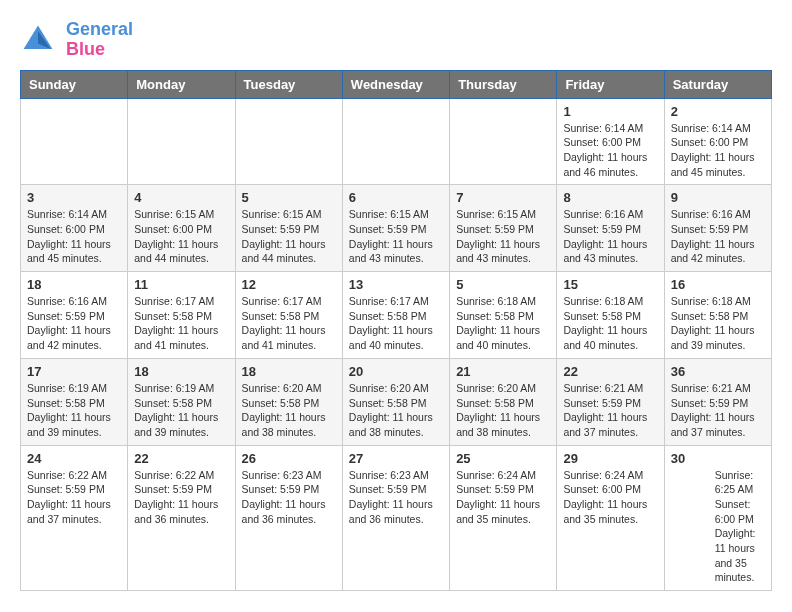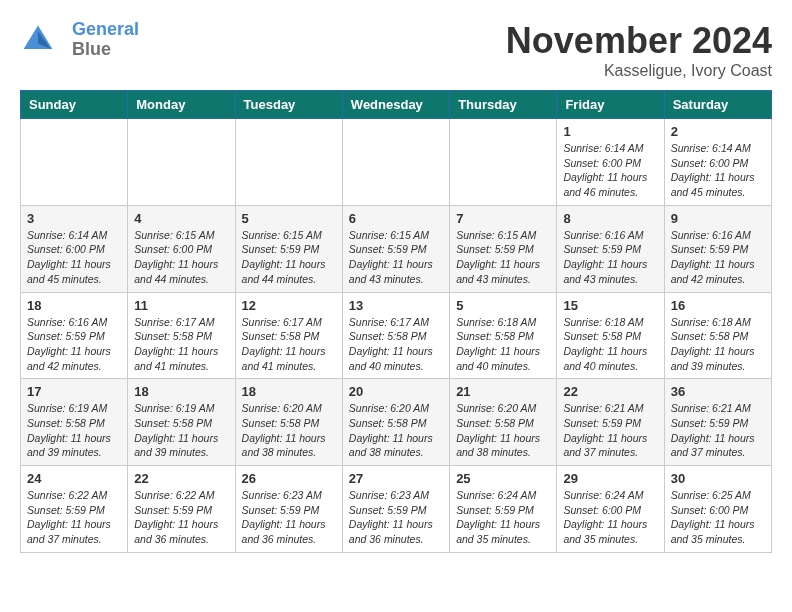--- a/index.html
+++ b/index.html
@@ -12,21 +12,21 @@
     }
     .header {
       display: flex;
       justify-content: space-between;
       align-items: flex-start;
       margin-bottom: 10px;
     }
     .logo {
       display: flex;
       align-items: center;
-      gap: 16px;
+      gap: 10px;
     }
     .logo-text {
       font-size: 18px;
       font-weight: bold;
       color: #333;
       line-height: 1.1;
     }
     .logo-text span {
       color: #4a90d9;
     }
@@ -44,21 +44,21 @@
     }
     .location {
       font-size: 16px;
       color: #555;
     }
     .calendar {
       width: 100%;
       border-collapse: collapse;
     }
     .calendar th {
-      background: #0f766e;
+      background: #737373;
       color: #fff;
       font-size: 13px;
       font-weight: bold;
       padding: 6px 8px;
       text-align: left;
       border: 1px solid #2a6aaf;
     }
     .calendar td {
       border: 1px solid #ccc;
       vertical-align: top;
@@ -75,43 +75,38 @@
     .day-num {
       font-size: 13px;
       font-weight: bold;
       display: block;
       margin-bottom: 2px;
     }
     .day-info {
       font-size: 10.5px;
       line-height: 1.4;
       color: #333;
-      font-style: italic;
     }
     .empty-cell {
       background: #fff !important;
     }
   </style>
 </head>
 <body>
 
 <div class="header">
   <div class="logo">
     <svg class="logo-icon" viewBox="0 0 40 40">
       <polygon points="20,4 36,30 4,30" fill="#4a90d9"></polygon>
       <polygon points="20,10 34,30 20,24" fill="#2a6aaf"></polygon>
     </svg>
     <div class="logo-text">
       <div><span>General</span></div>
-      <div><span style="color:#737373">Blue</span></div>
+      <div><span style="color:#ec4899">Blue</span></div>
     </div>
-  </div>
-  <div class="title-block">
-    <div class="month-title">November 2024</div>
-    <div class="location">Kasseligue, Ivory Coast</div>
   </div>
 </div>
 
 <table class="calendar">
   <thead>
     <tr>
     <th>Sunday</th>
         <th>Monday</th>
         <th>Tuesday</th>
         <th>Wednesday</th>
@@ -333,20 +328,20 @@
         </td>
         <td>
           <span class="day-num">29</span>
           <div class="day-info" style="white-space: pre-line;">Sunrise: 6:24 AM
 Sunset: 6:00 PM
 Daylight: 11 hours
 and 35 minutes.</div>
         </td>
         <td>
           <span class="day-num">30</span>
-          <div class="day-info" style="white-space: pre-line;">Sunrise: 6:25 AM
+          <div class="day-info" style="white-space: pre-line; margin-left: 44px;">Sunrise: 6:25 AM
 Sunset: 6:00 PM
 Daylight: 11 hours
 and 35 minutes.</div>
         </td>
       </tr>
     </tbody>
 </table>
 
 </body></html>

